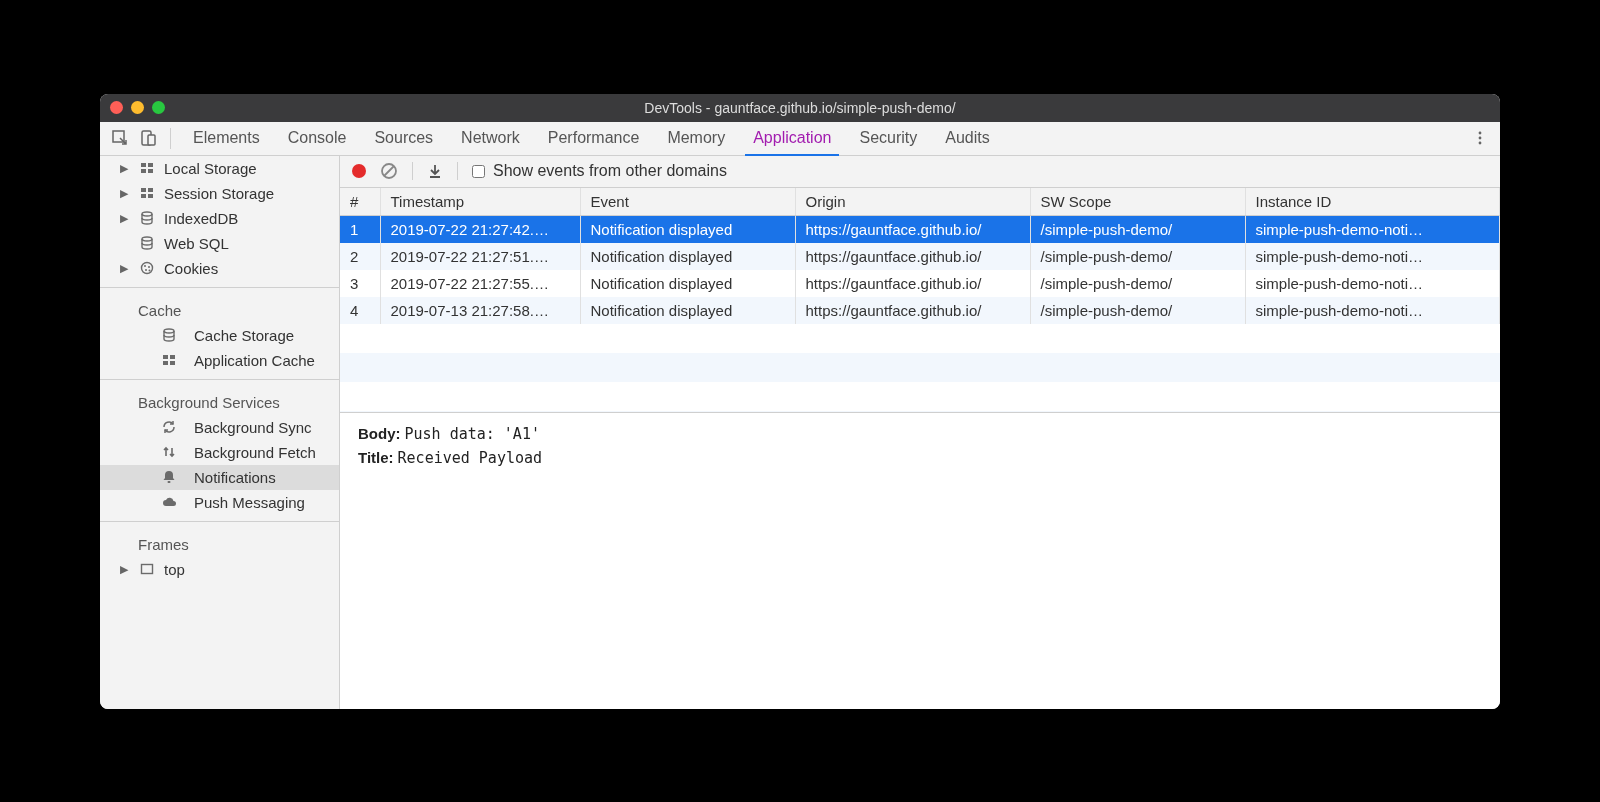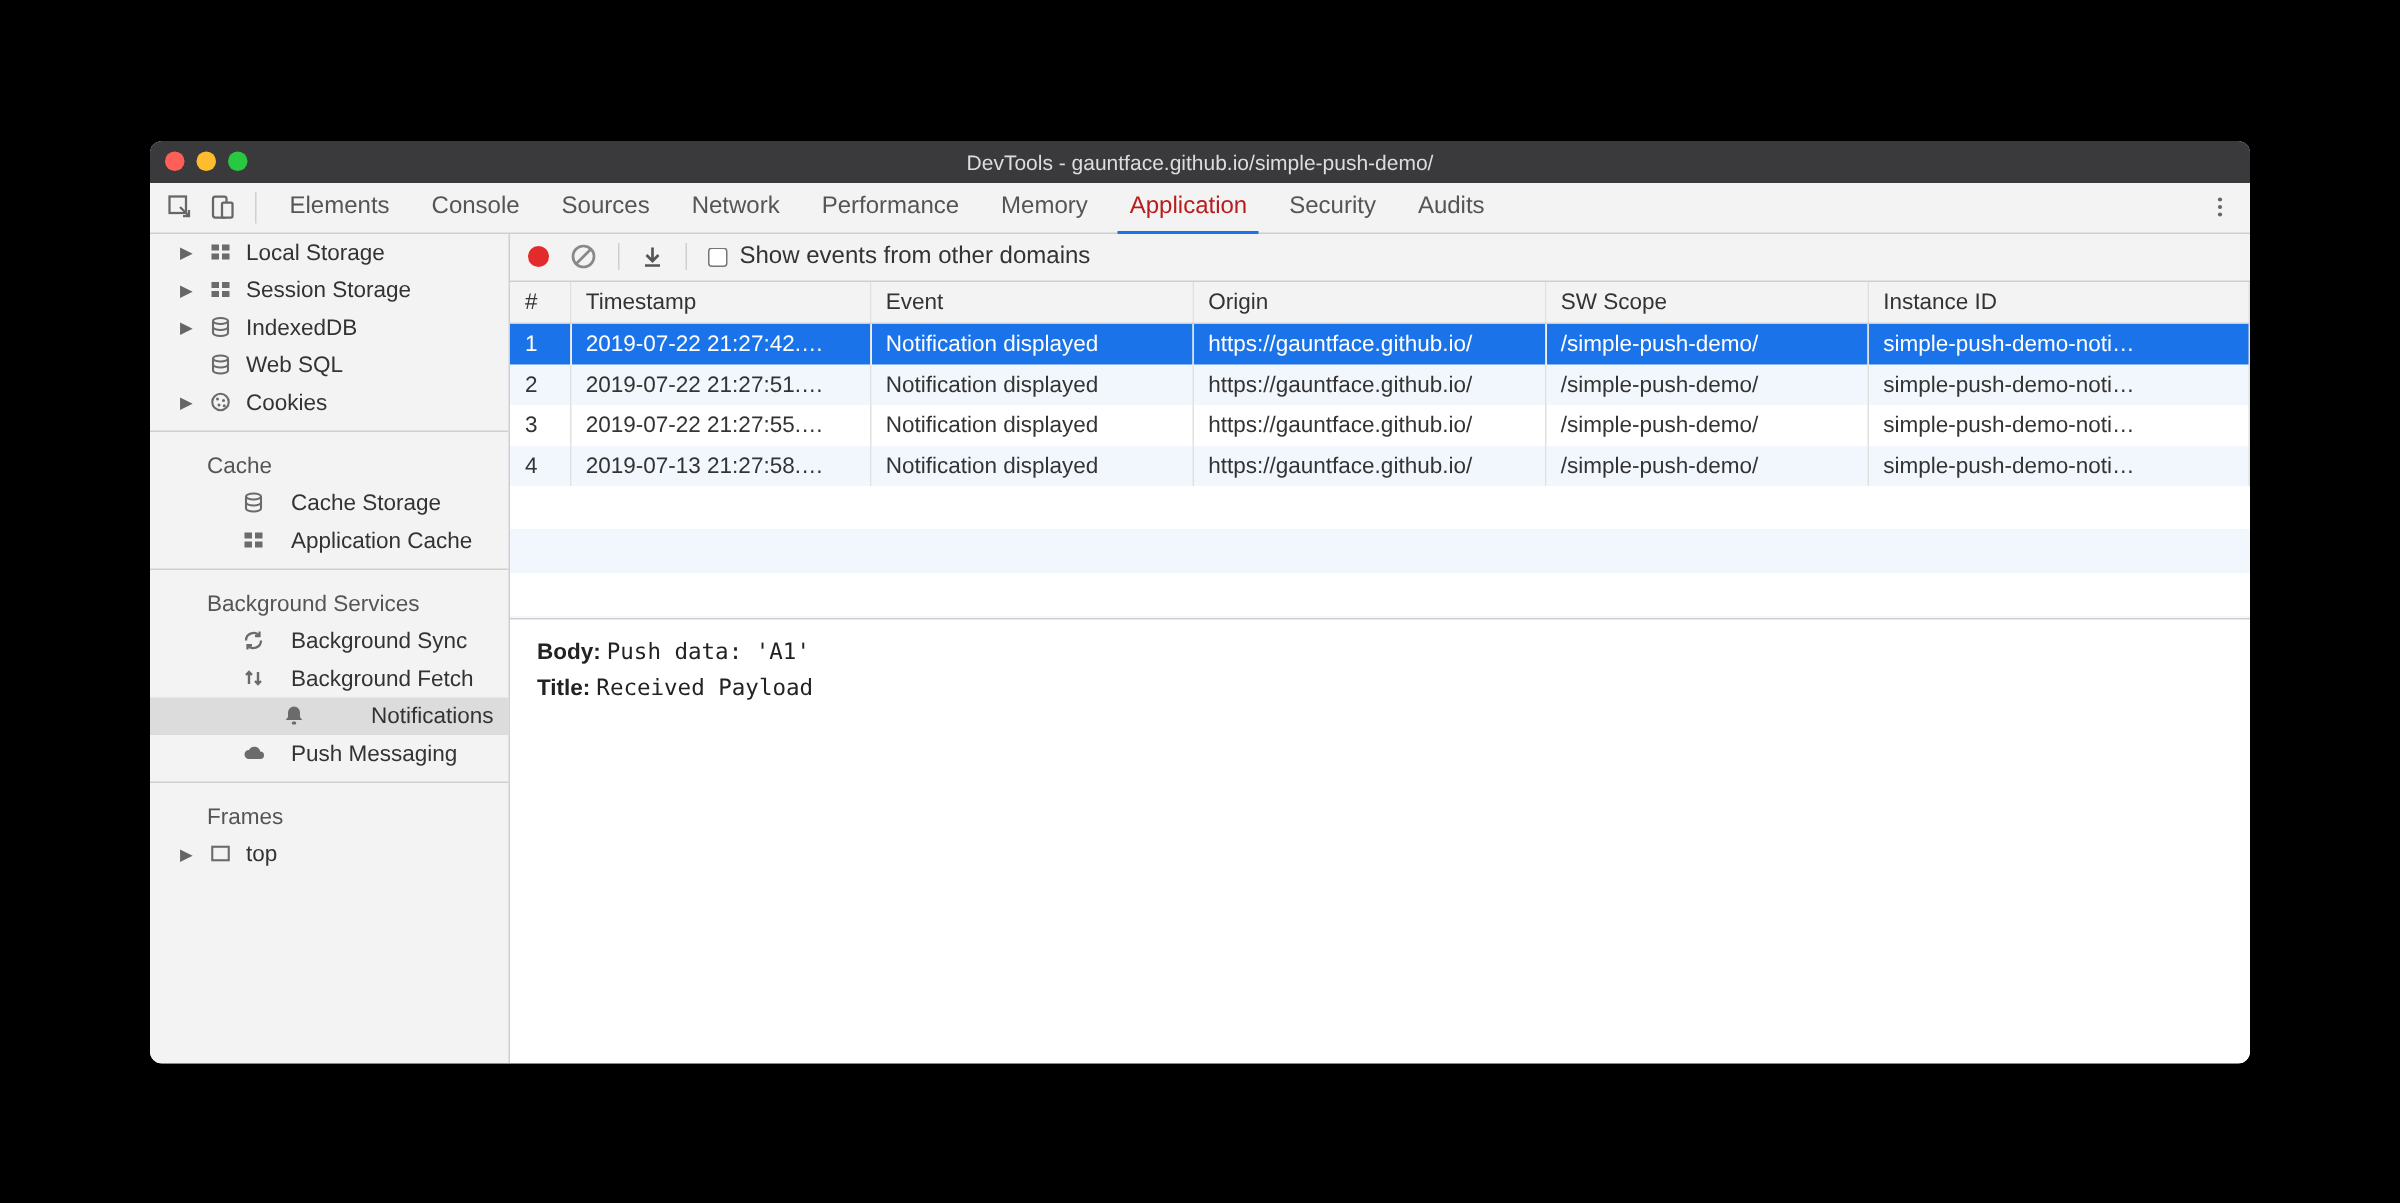--- a/index.html
+++ b/index.html
@@ -54,38 +54,38 @@
 }
 .tabbar .iconbtn {
   width: 28px; display: flex; align-items: center; justify-content: center;
   color: #666;
 }
 .tabbar .sep { width: 1px; background: #cfcfcf; margin: 6px 8px; }
 .tabbar .tab {
   padding: 0 14px; display: flex; align-items: center; color: #555; font-size: 16px;
   cursor: pointer; position: relative;
 }
-.tabbar .tab.active { color: #b91c1c; }
+.tabbar .tab.active { color: #a21caf; }
 .tabbar .tab.active::after {
   content: ""; position: absolute; bottom: -1px; left: 6px; right: 6px;
   height: 2px; background: #1a73e8;
 }
 .tabbar .spacer { flex: 1; }
 .body { flex: 1; display: flex; overflow: hidden; }
 .sidebar {
   width: 240px; background: #f3f3f3; border-right: 1px solid #cfcfcf;
   overflow-y: auto; font-size: 15px; color: #333;
 }
 .sidebar .group-label { padding: 8px 10px 4px; color: #555; margin-left: 28px; }
 .sidebar .item {
   display: flex; align-items: center; gap: 8px; padding: 4px 10px 4px 20px;
   white-space: nowrap; cursor: pointer;
 }
 .sidebar .item.indent2 { padding-left: 34px; gap: 16px; }
-.sidebar .item.selected { background: #dcdcdc; justify-content: space-between; }
+.sidebar .item.selected { background: #dcdcdc; }
 .sidebar .tri { width: 10px; color: #666; font-size: 11px; display: inline-block; }
 .sidebar hr { border: none; border-top: 1px solid #cfcfcf; margin: 6px 0; }
 .sidebar .ico { width: 18px; display: inline-flex; justify-content: center; color: #6b6b6b; }
 .main { flex: 1; display: flex; flex-direction: column; background: #fff; }
 .toolbar {
   height: 32px; background: #f3f3f3; border-bottom: 1px solid #cfcfcf;
   display: flex; align-items: center; gap: 14px; padding: 0 12px; flex-shrink: 0;
 }
 .toolbar .rec { width: 14px; height: 14px; border-radius: 50%; background: #e42b2b; }
 .toolbar .clear { color: #888; font-size: 18px; }

